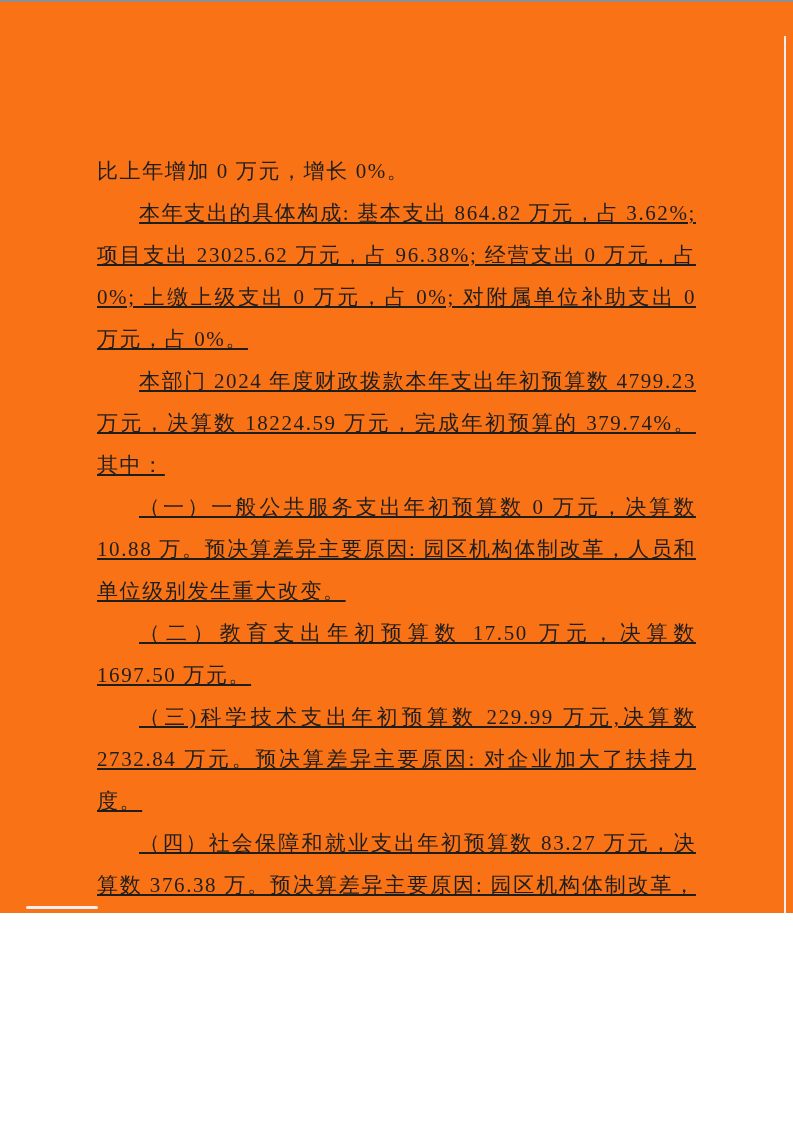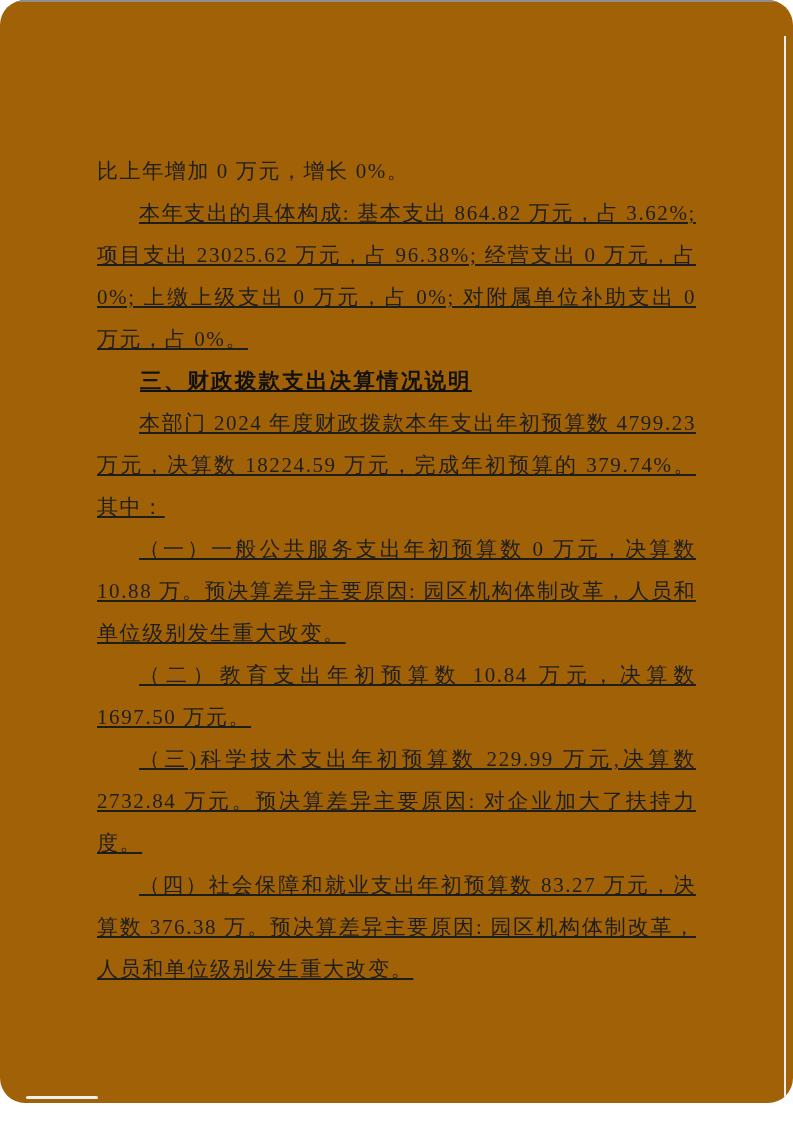--- a/index.html
+++ b/index.html
@@ -3,25 +3,24 @@
 <meta charset="utf-8">
 <style>
   html, body {
     margin: 0;
     padding: 0;
     background: #ffffff;
   }
   .page {
     position: relative;
     width: 793px;
-    height: 1103px;
-    background: #a16207;
+    height: 913px;
+    background: #f97316;
     overflow: hidden;
     font-family: "Liberation Serif", "DejaVu Serif", serif;
-    border-radius: 25px;
   }
   
   .scan-edge-top {
     position: absolute;
     top: 0; left: 0; right: 0;
     height: 2px;
     background: #8f8f8f;
   }
   .scan-edge-right {
     position: absolute;
@@ -70,26 +69,25 @@
 <div class="page">
   <div class="scan-edge-top"></div>
   <div class="scan-edge-right"></div>
   <div class="scan-smudge-bottom-left"></div>
 
   <div class="content">
     <p>比上年增加 0 万元，增长 0%。</p>
 
     <p class="indent">本年支出的具体构成: 基本支出 864.82 万元，占 3.62%; 项目支出 23025.62 万元，占 96.38%; 经营支出 0 万元，占 0%; 上缴上级支出 0 万元，占 0%; 对附属单位补助支出 0 万元，占 0%。</p>
 
-    <h2 class="indent heading">三、财政拨款支出决算情况说明</h2>
 
     <p class="indent">本部门 2024 年度财政拨款本年支出年初预算数 4799.23 万元，决算数 18224.59 万元，完成年初预算的 379.74%。其中：</p>
 
     <p class="indent">（一）一般公共服务支出年初预算数 0 万元，决算数 10.88 万。预决算差异主要原因: 园区机构体制改革，人员和单位级别发生重大改变。</p>
 
-    <p class="indent">（二）教育支出年初预算数 10.84 万元，决算数 1697.50 万元。</p>
+    <p class="indent">（二）教育支出年初预算数 17.50 万元，决算数 1697.50 万元。</p>
 
     <p class="indent">（三)科学技术支出年初预算数 229.99 万元,决算数 2732.84 万元。预决算差异主要原因: 对企业加大了扶持力度。</p>
 
     <p class="indent">（四）社会保障和就业支出年初预算数 83.27 万元，决算数 376.38 万。预决算差异主要原因: 园区机构体制改革，人员和单位级别发生重大改变。</p>
 
   </div>
 </div>
 
 </body></html>

